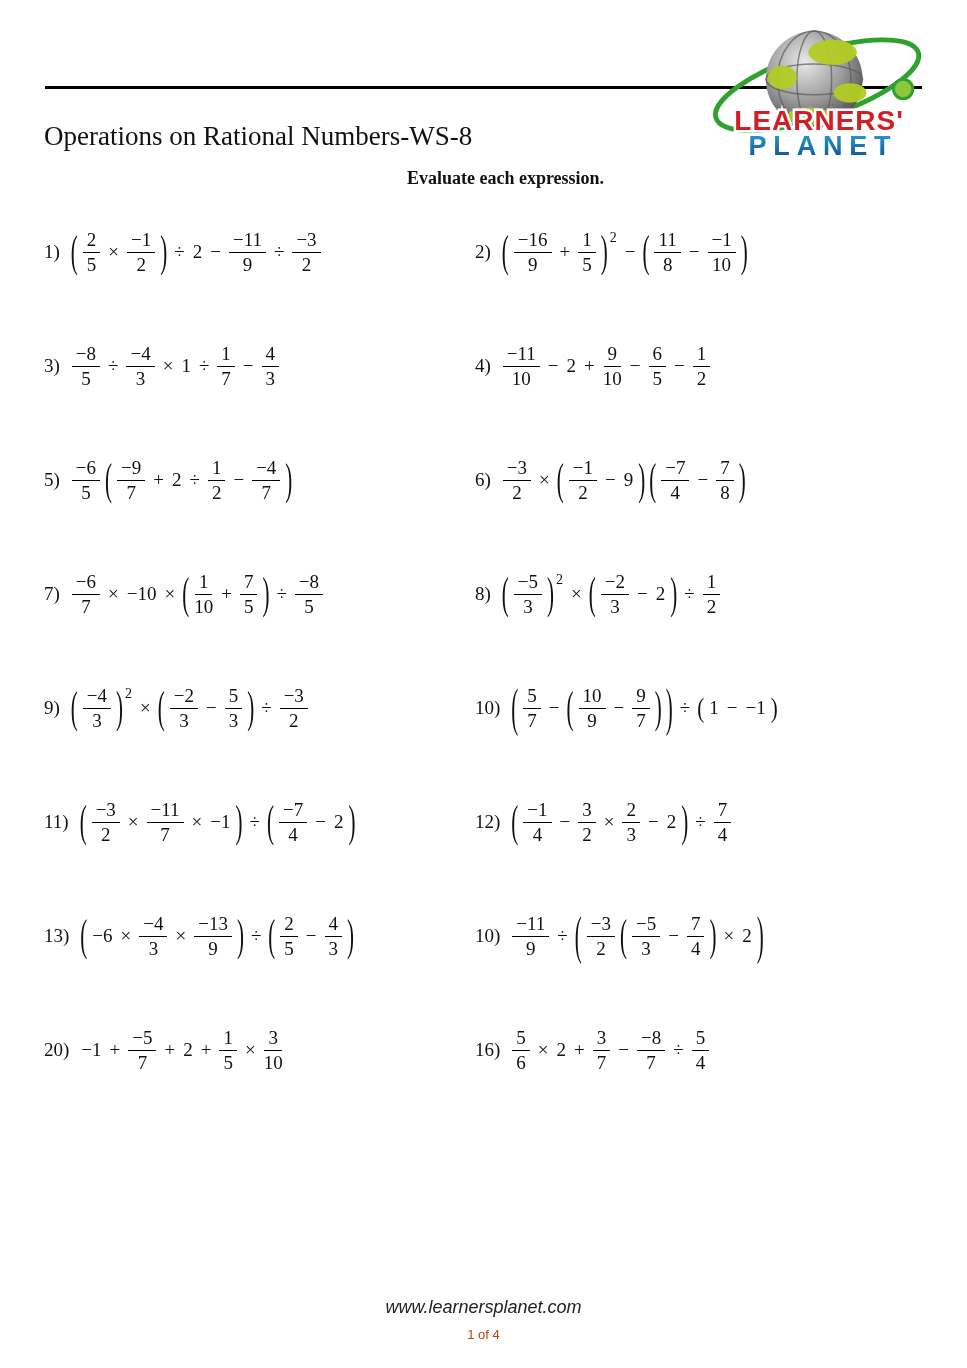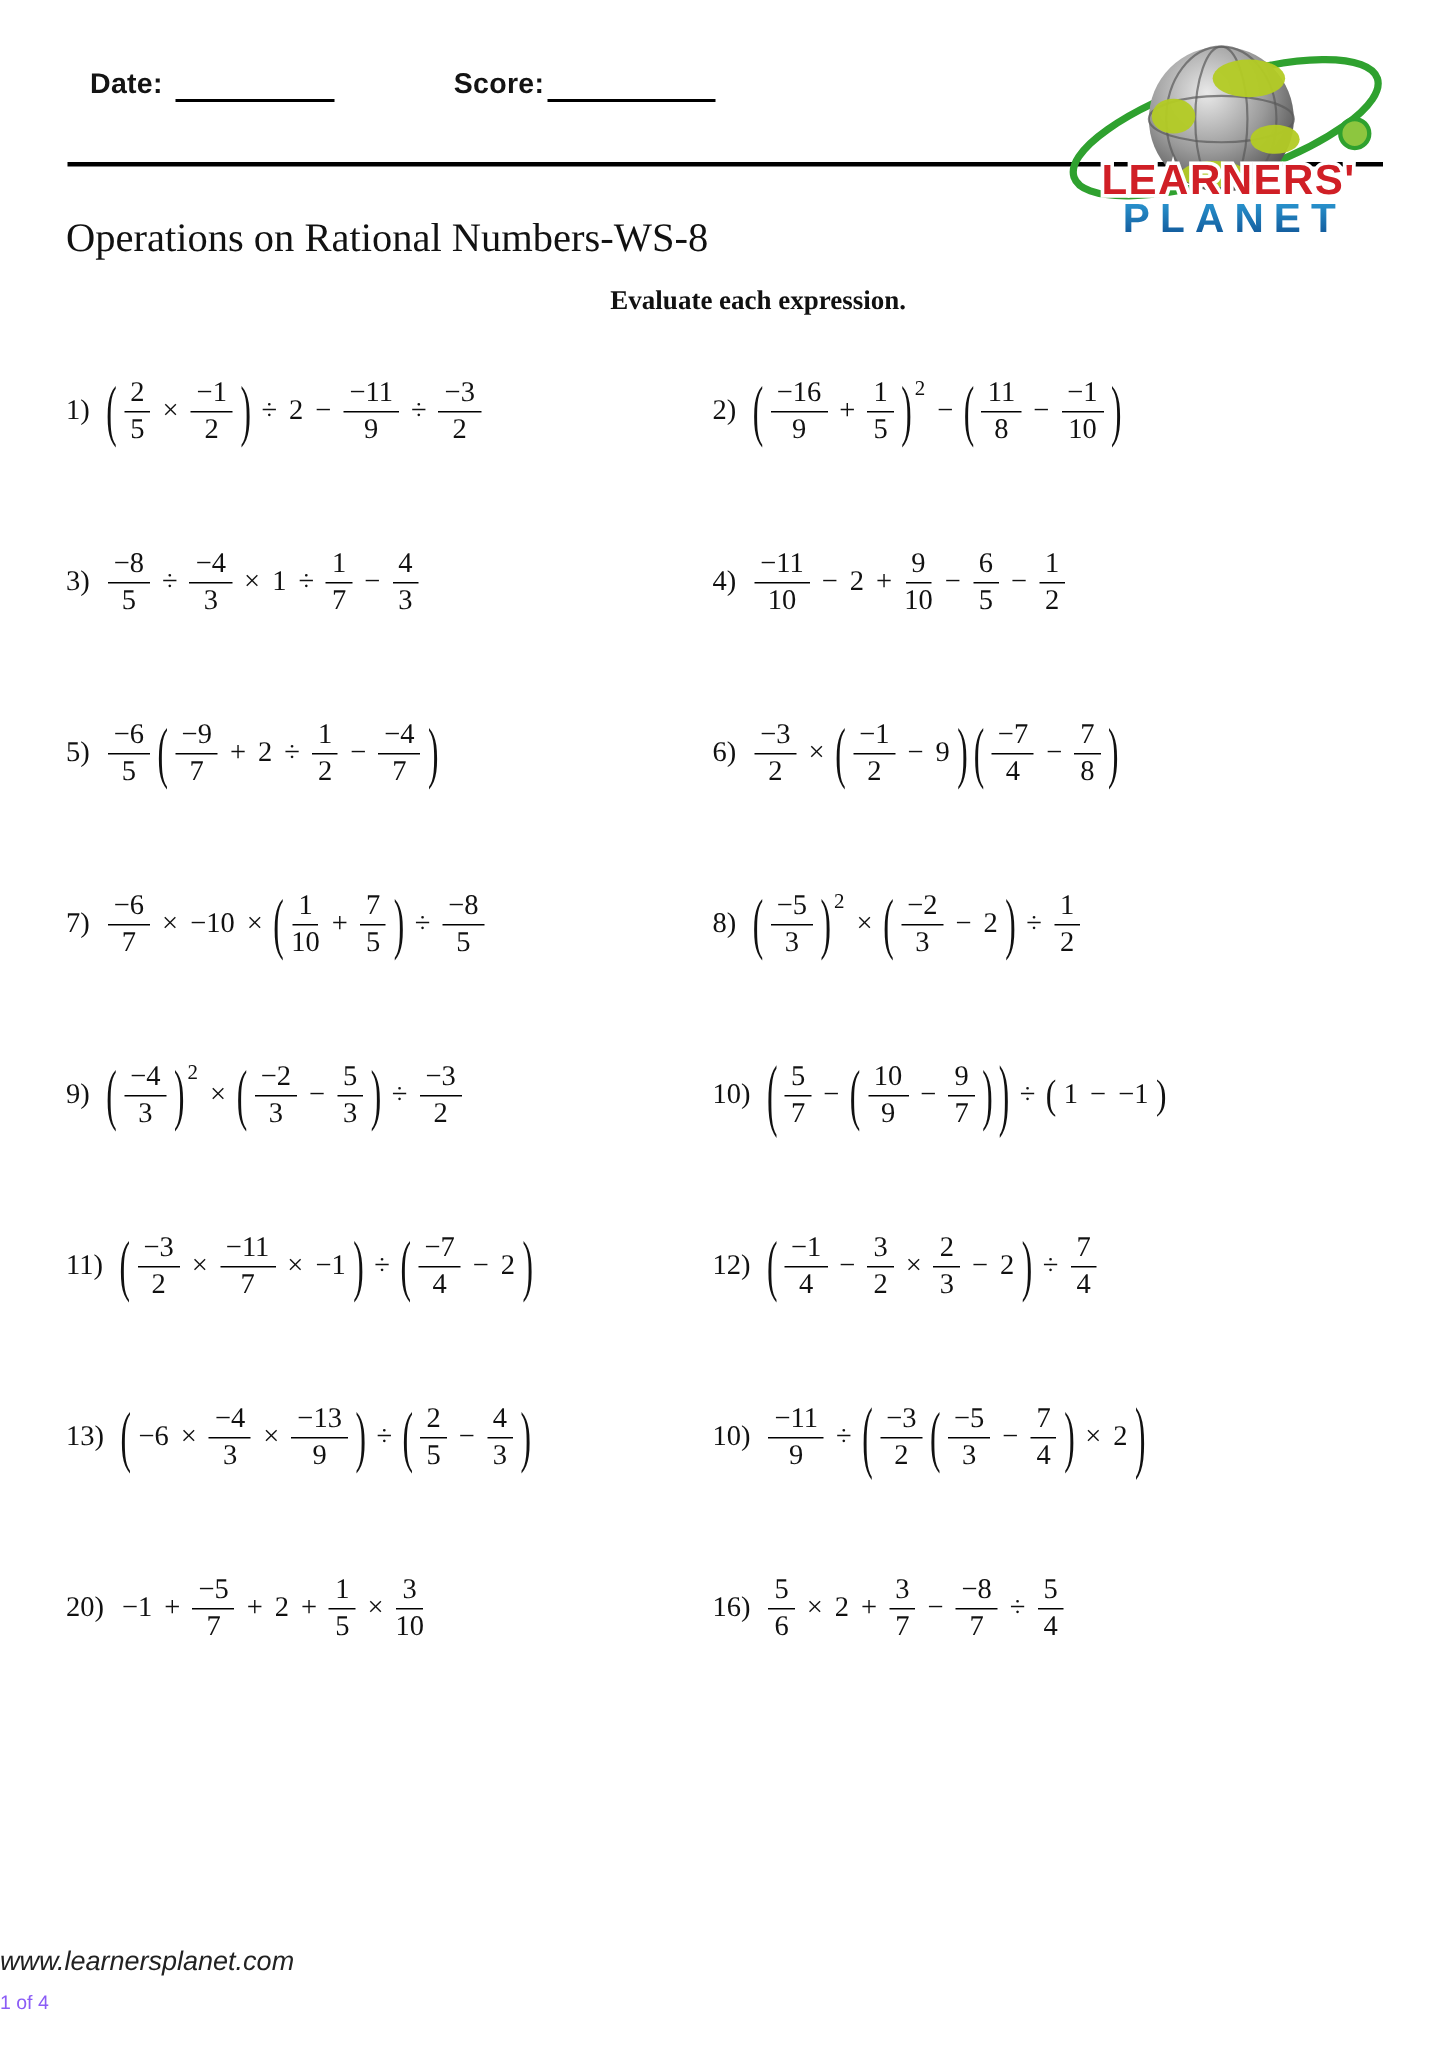--- a/index.html
+++ b/index.html
@@ -39,34 +39,28 @@
   .fnum{border-bottom:1.4px solid #000;padding:0 4px 1px 4px;}
   .fden{padding-top:1px;}
   .op{margin:0 5px;}
   .tnum{margin:0 3px;}
   .paren{display:inline-block;font-size:21px;line-height:1;margin:0 2px;font-family:"Liberation Serif",serif;}
   .paren.s1{transform:scaleY(1.3);}
   .paren.s2{transform:scaleY(2.15);}
   .paren.s3{transform:scaleY(2.55);}
   .sup{align-self:flex-start;font-size:14px;line-height:1;margin:2px 3px 0 0;}
   
-  .footer{position:absolute;bottom:26px;left:0;width:100%;text-align:left;font-family:"Liberation Sans",sans-serif;}
+  .footer{position:absolute;bottom:26px;left:0;width:100%;text-align:center;font-family:"Liberation Sans",sans-serif;}
   .site{font-style:italic;font-size:18px;color:#222;}
-  .pageno{font-size:13px;margin-top:9px;color:#8b5cf6;}
+  .pageno{font-size:13px;margin-top:9px;color:#c2410c;}
 </style>
 </head>
 <body>
 
 <div class="header">
-  <div class="hrow">
-    <span class="hlabel">Date:</span>
-    <span class="uline date"></span>
-    <span class="hlabel score-label">Score:</span>
-    <span class="uline score"></span>
-  </div>
 </div>
 
 <div class="logo">
   <svg width="232" height="140" viewBox="0 0 240 142">
     <defs>
       <radialGradient id="gg" cx="40%" cy="32%" r="75%">
         <stop offset="0%" stop-color="#e9e9e9"></stop>
         <stop offset="55%" stop-color="#9a9a9a"></stop>
         <stop offset="100%" stop-color="#474747"></stop>
       </radialGradient>

